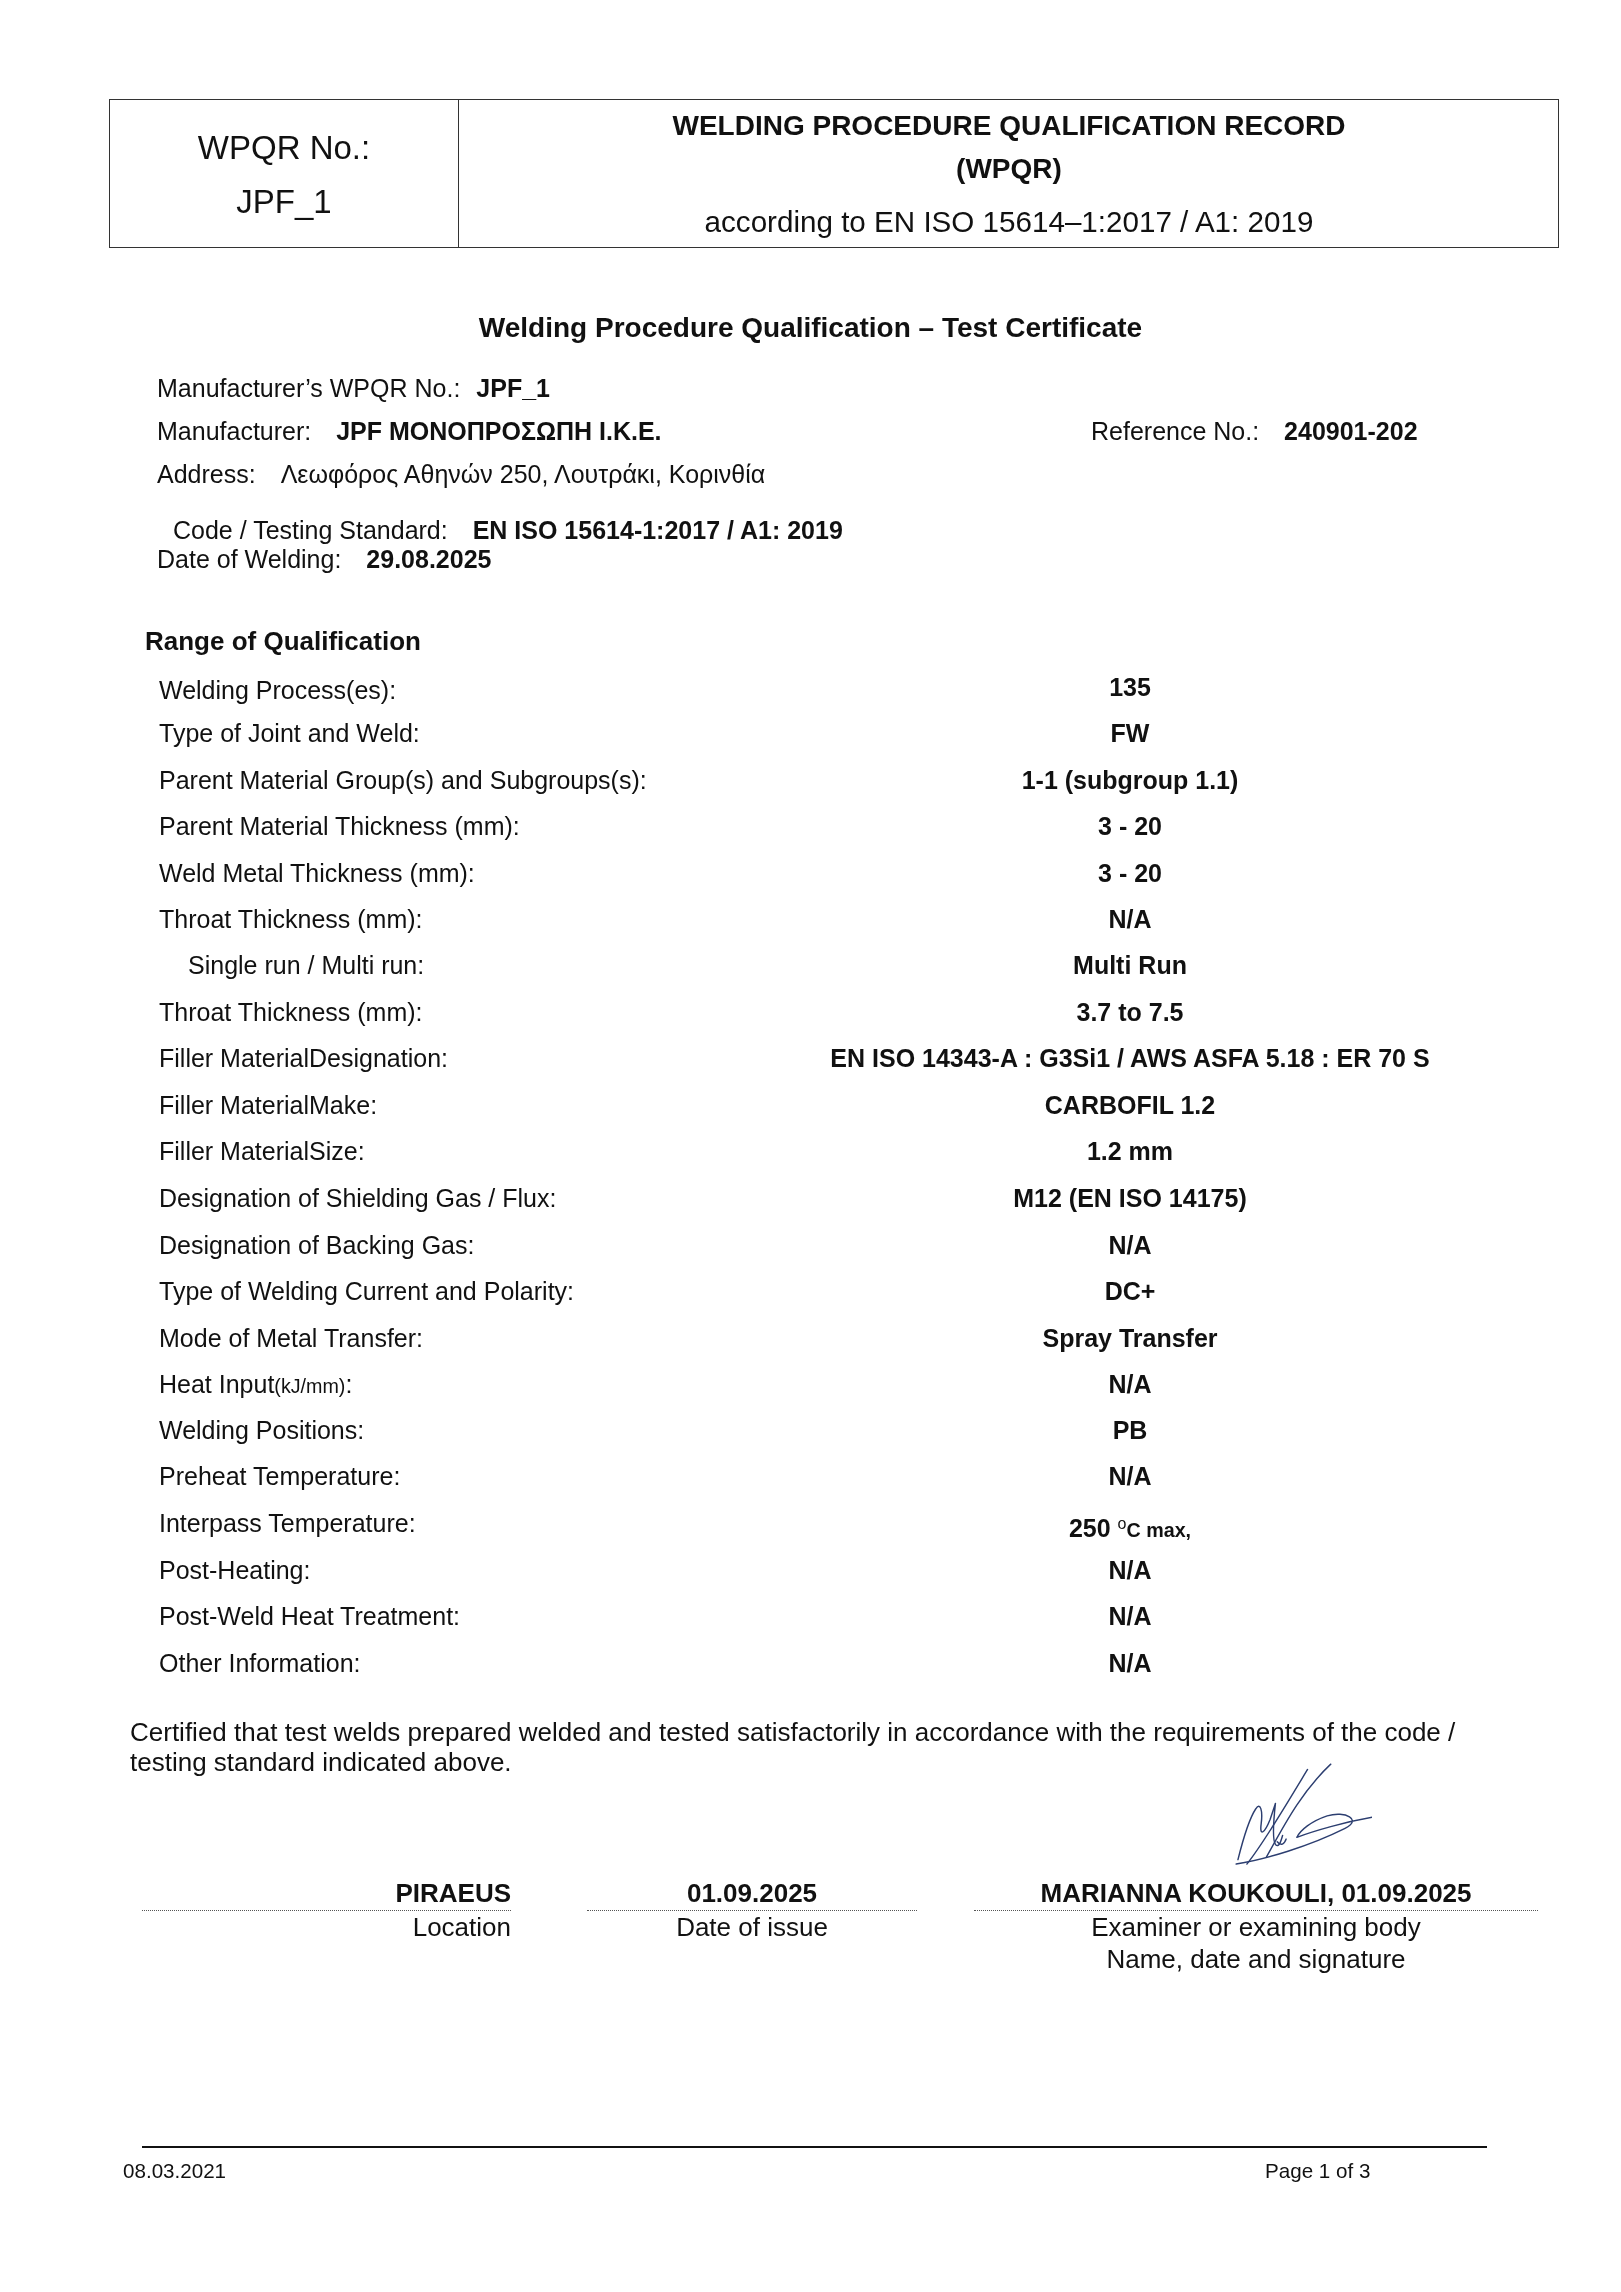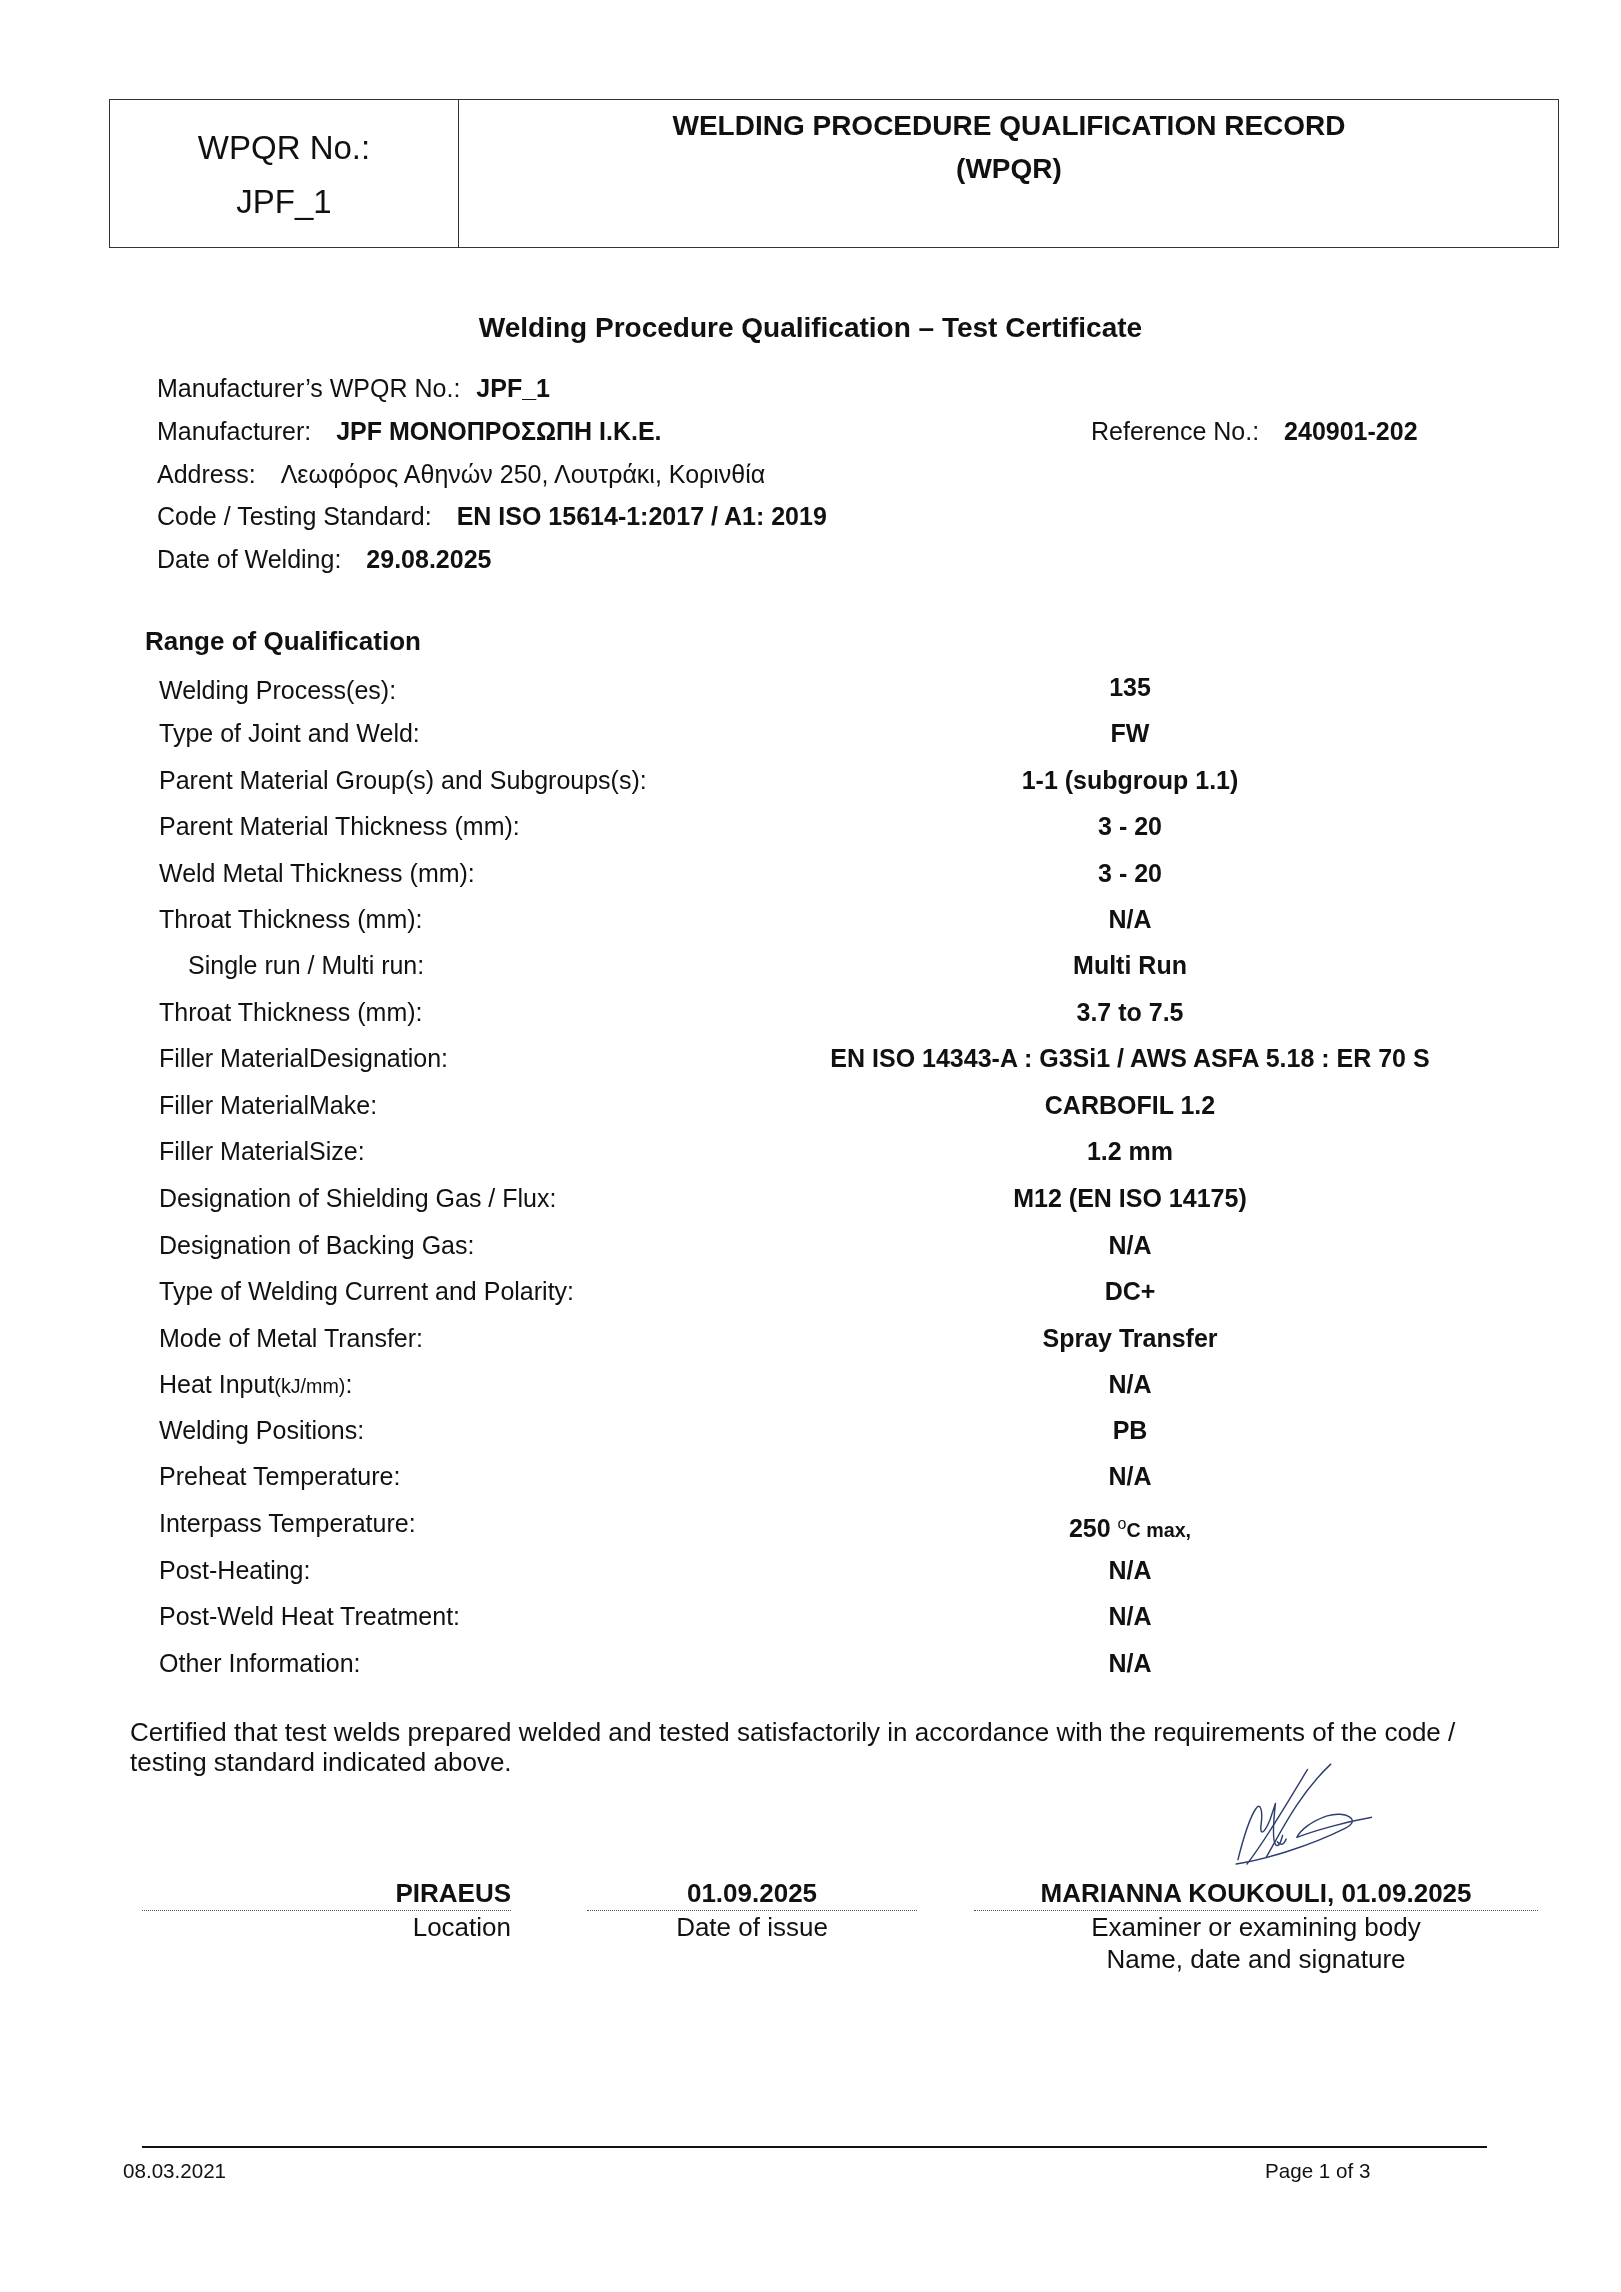--- a/index.html
+++ b/index.html
@@ -57,20 +57,21 @@
   <div class="hdr-left">
     <div class="lbl">WPQR No.:</div>
     <div class="val">JPF_1</div>
   </div>
   <div class="hdr-divider"></div>
   <div class="hdr-right">
     <div class="hdr-title">
       <div>WELDING PROCEDURE QUALIFICATION RECORD</div>
       <div>(WPQR)</div>
     </div>
+    <div class="hdr-sub">according to EN ISO 15614–1:2017 / A1: 2019</div>
   </div>
 </div>
 
 <div class="abs cert-heading">Welding Procedure Qualification – Test Certificate</div>
 
 <div class="abs info-row" style="top:374px;">
   <span>Manufacturer’s WPQR No.:</span><span class="gap1"></span>
   <span class="v">JPF_1</span>
 </div>
 <div class="abs info-row" style="top:417px;">
@@ -78,21 +79,21 @@
   <span class="v">JPF ΜΟΝΟΠΡΟΣΩΠΗ Ι.Κ.Ε.</span>
 </div>
 <div class="abs ref" style="top:417px;">
   <span>Reference No.:</span><span class="gap2"></span>
   <span class="v" style="font-weight:bold;">240901-202</span>
 </div>
 <div class="abs info-row" style="top:460px;">
   <span>Address:</span><span class="gap2"></span>
   <span>Λεωφόρος Αθηνών 250, Λουτράκι, Κορινθία</span>
 </div>
-<div class="abs info-row" style="top:502px;">
+<div class="abs info-row" style="top:516px;margin-left:16px;">
   <span>Code / Testing Standard:</span><span class="gap2"></span>
   <span class="v">EN ISO 15614-1:2017 / A1: 2019</span>
 </div>
 <div class="abs info-row" style="top:545px;">
   <span>Date of Welding:</span><span class="gap2"></span>
   <span class="v">29.08.2025</span>
 </div>
 
 <div class="abs roq-title">Range of Qualification</div>
 <div id="roq-rows">

